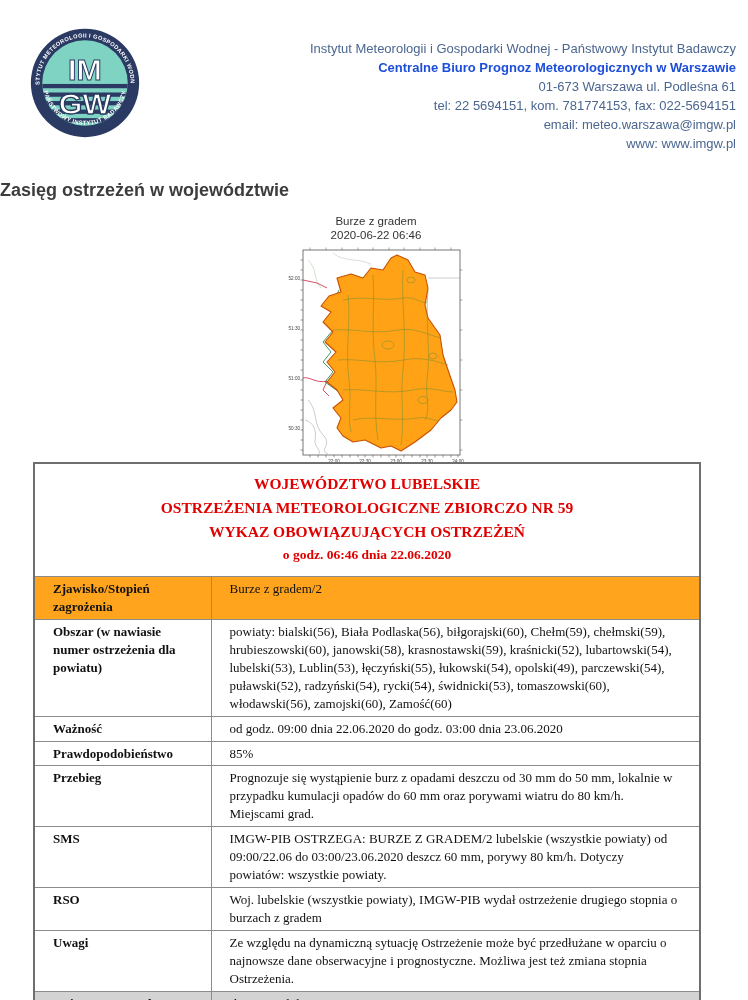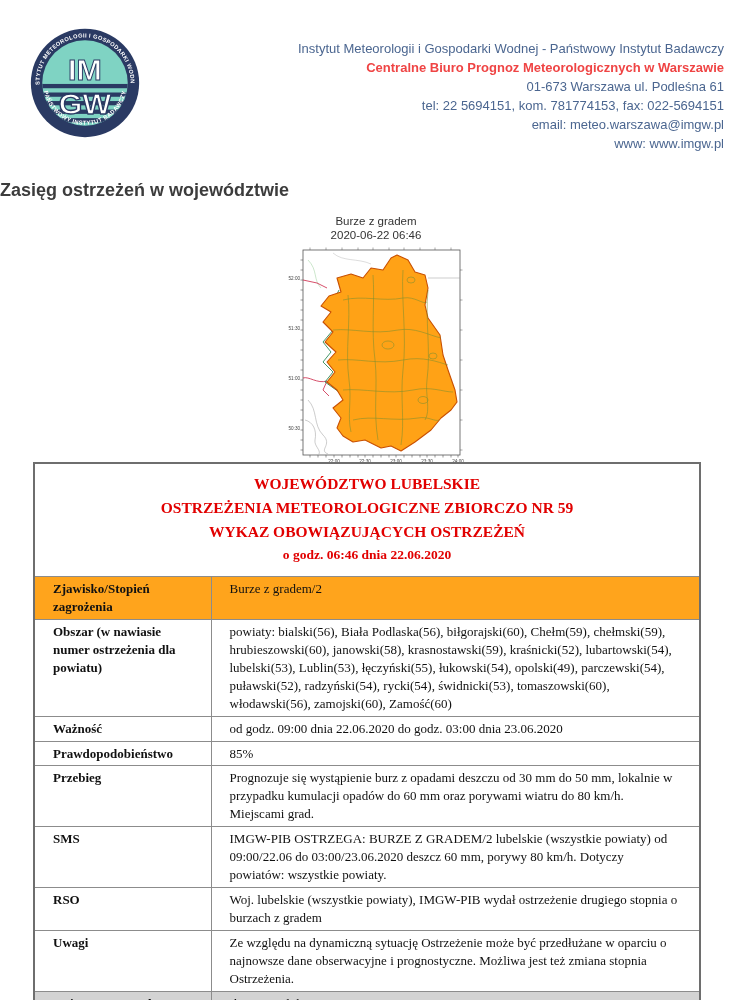--- a/index.html
+++ b/index.html
@@ -1,23 +1,23 @@
 <!DOCTYPE html>
 <html><head>
 <meta charset="utf-8">
 <style>
   html,body{margin:0;padding:0;background:#ffffff;}
   .page{position:relative;width:748px;height:1000px;background:#fff;overflow:hidden;
         font-family:"Liberation Sans",sans-serif;}
 
   
   .logo{position:absolute;left:28px;top:26px;width:114px;height:114px;}
-  .letterhead{position:absolute;top:39px;right:24px;text-align:right;
+  .letterhead{position:absolute;top:39px;right:12px;text-align:right;
               color:#4b6690;font-size:13px;line-height:19px;}
-  .letterhead .lh-bold{font-weight:bold;color:#ef4444;}
+  .letterhead .lh-bold{font-weight:bold;color:#1d4ed8;}
 
   
   .map-title{position:absolute;top:180px;left:0;width:748px;text-align:left;
              font-size:18px;font-weight:bold;color:#3c3c3c;}
   .map-caption{position:absolute;top:214px;left:2px;width:748px;text-align:center;
                font-size:11.5px;line-height:14px;color:#333;}
   .mapsvg{position:absolute;left:286px;top:246px;}
 
   
   .warn-table{position:absolute;left:33px;top:462px;width:668px;

